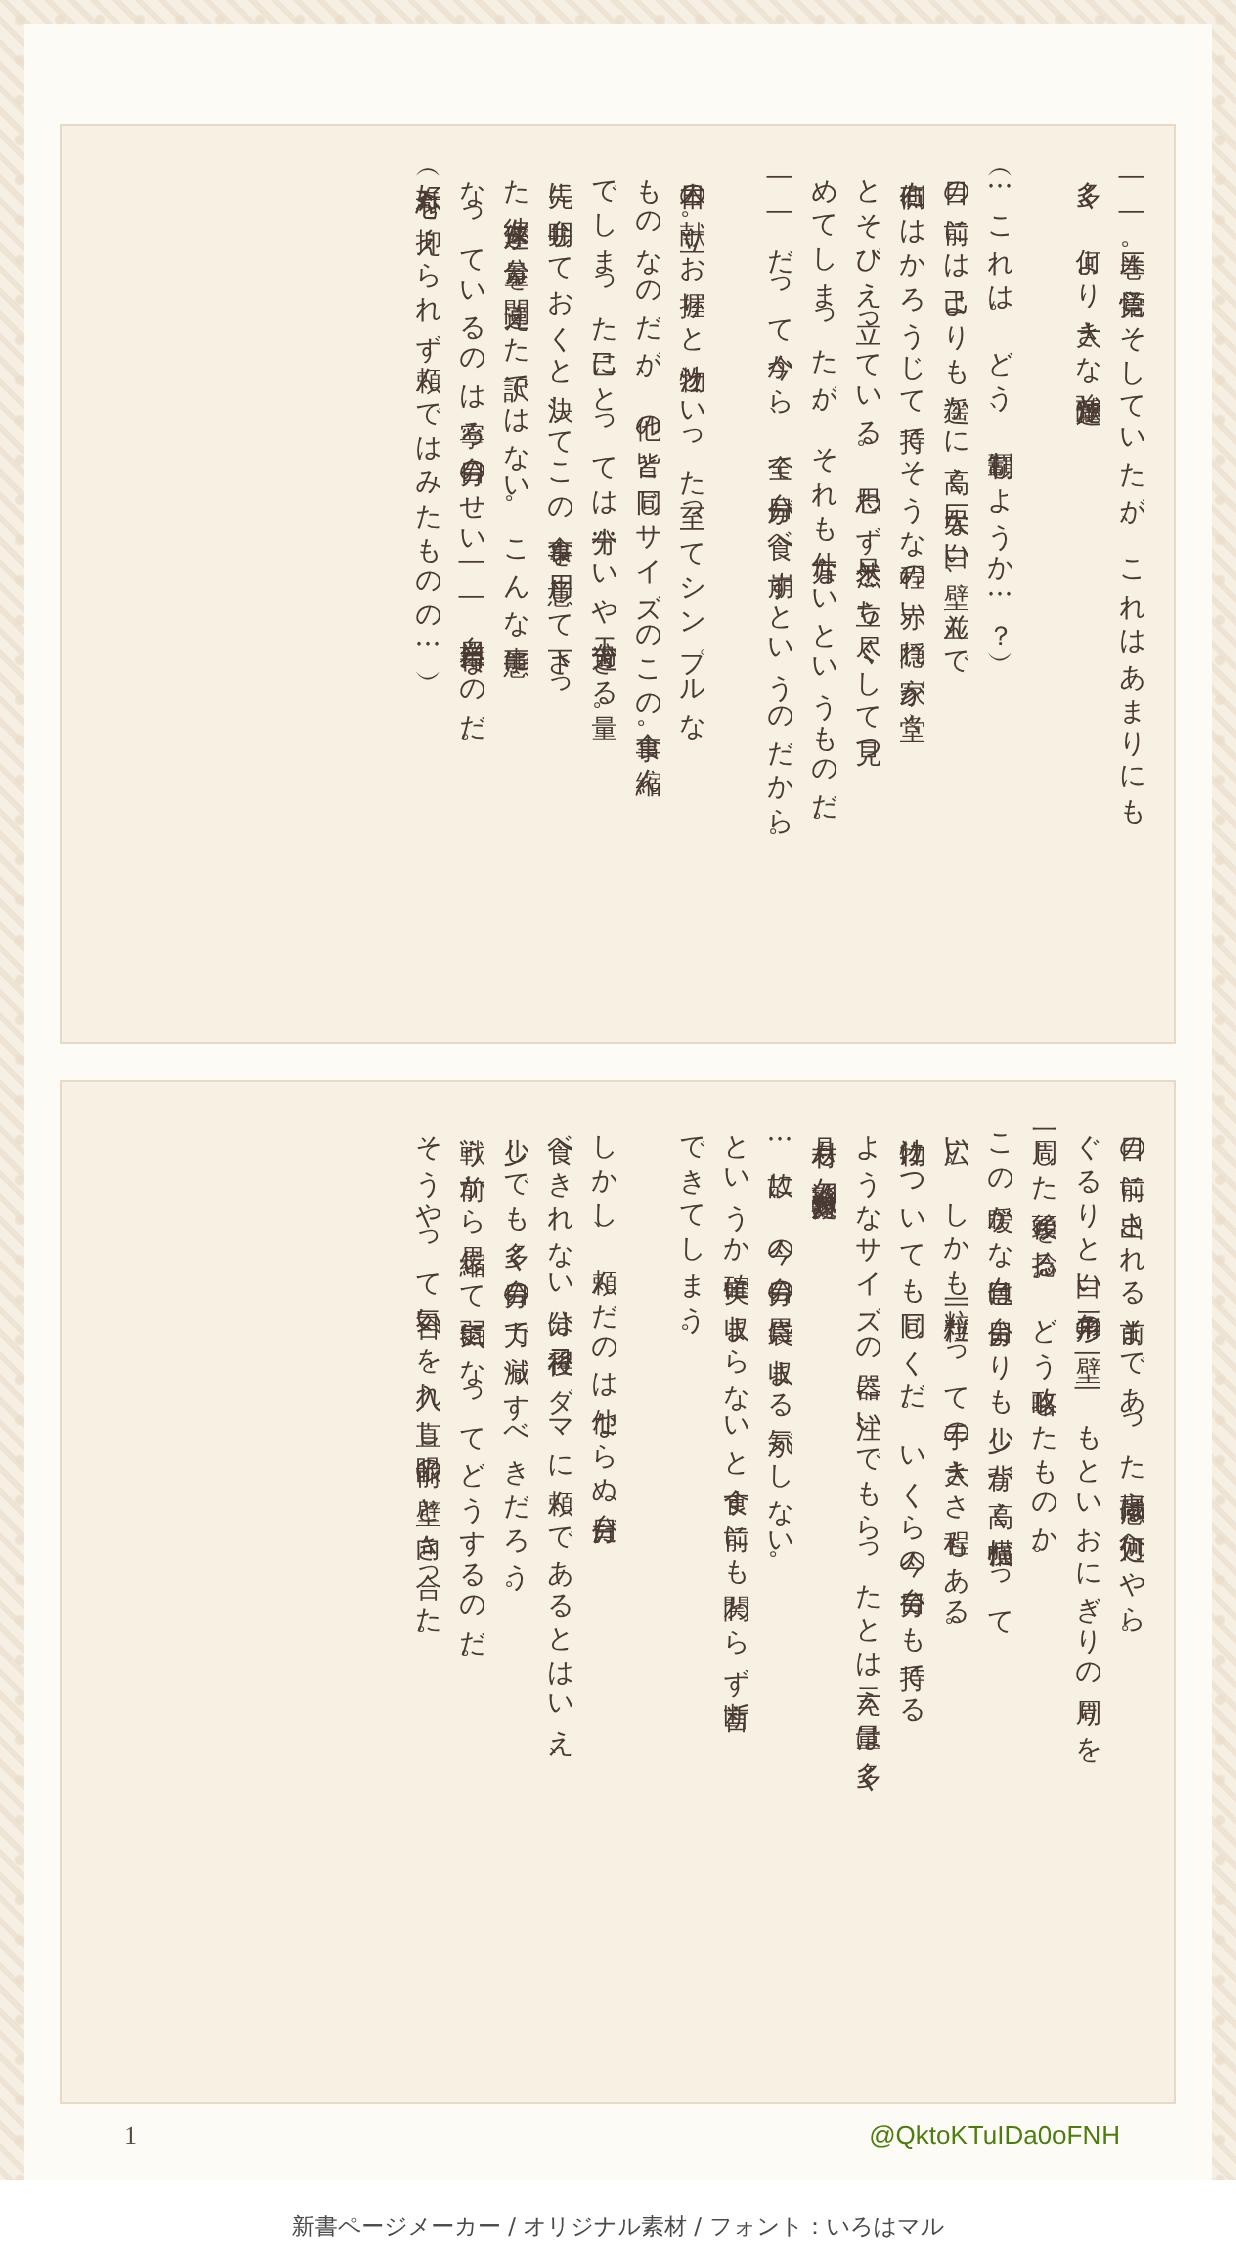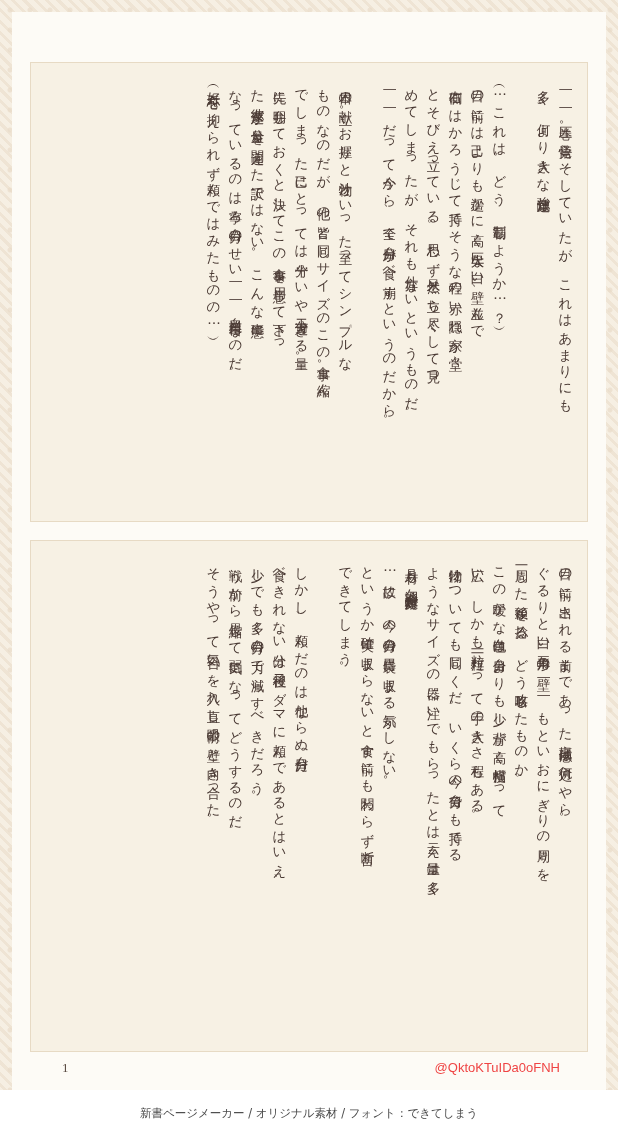--- a/index.html
+++ b/index.html
@@ -106,21 +106,21 @@
     top: 1060px;
     font-size: 13px;
     color: #5a4b42;
     font-family: "Liberation Serif", "DejaVu Serif", serif;
   }
   #handle {
     position: absolute;
     right: 58px;
     top: 1060px;
     font-size: 13px;
-    color: #ef4444;
+    color: #4d7c0f;
     font-family: "Liberation Sans", sans-serif;
   }
 
   
   #credit {
     position: absolute;
     left: 0;
     right: 0;
     top: 1098px;
     text-align: center;
@@ -186,15 +186,15 @@
       <div class="col">少しでも多く自分の力で減らすべきだろう。</div>
       <div class="col">戦う前から畏縮して弱気になってどうするのだ。</div>
       <div class="col">そうやって気合いを入れ直し眼前の壁と向き合った。</div>
     </div>
   </div>
 
   <div id="page-number">1</div>
   <div id="handle">@QktoKTuIDa0oFNH</div>
 
   <div id="white-strip"></div>
-  <div id="credit">新書ページメーカー / オリジナル素材 / フォント：できてしまう</div>
+  <div id="credit">新書ページメーカー / オリジナル素材 / フォント：いろはマル</div>
 
 </div>
 
 </body></html>

